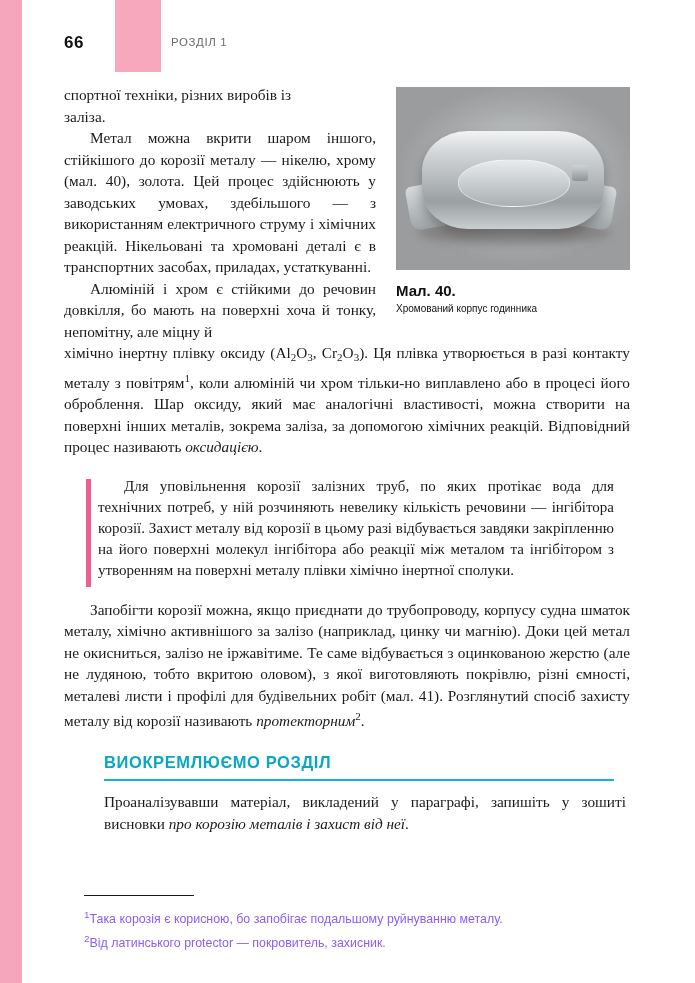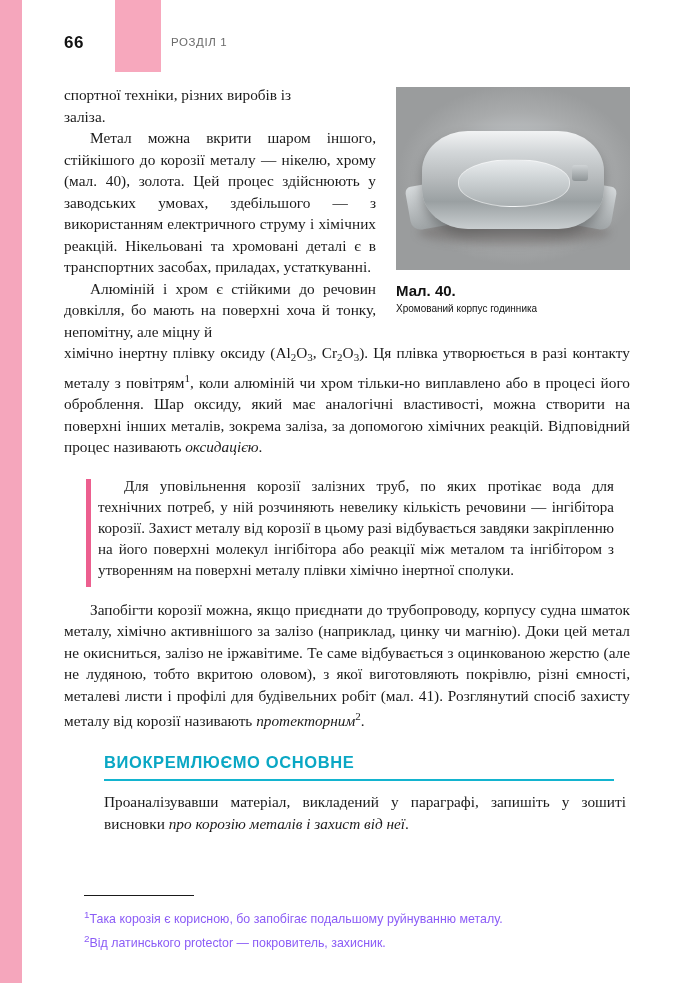--- a/index.html
+++ b/index.html
@@ -307,21 +307,21 @@
     <div class="callout">
       <div class="callout-bar"></div>
       <p class="indent">Для уповільнення корозії залізних труб, по яких протікає вода для технічних потреб, у ній розчиняють невелику кількість речовини — інгібітора корозії. Захист металу від корозії в цьому разі відбувається завдяки закріпленню на його поверхні молекул інгібітора або реакції між металом та інгібітором з утворенням на поверхні металу плівки хімічно інертної сполуки.</p>
     </div>
 
     <p class="indent" style="margin-top:18px;">
       <span>Запобігти корозії можна, якщо приєднати до трубопроводу, корпусу судна шматок металу, хімічно активнішого за залізо (наприклад, цинку чи магнію). Доки цей метал не окисниться, залізо не іржавітиме. Те саме відбувається з оцинкованою жерстю (але не лудяною, тобто вкритою оловом), з якої виготовляють покрівлю, різні ємності, металеві листи і профілі для будівельних робіт (мал. 41). Розглянутий спосіб захисту металу від корозії називають </span><em>протекторним</em><sup>2</sup><span>.</span>
     </p>
 
     <div class="section">
-      <div class="section-title">ВИОКРЕМЛЮЄМО ОСНОВНЕ</div>
+      <div class="section-title">ВИОКРЕМЛЮЄМО РОЗДІЛ</div>
       <div class="section-rule"></div>
       <div class="section-body">
         <p>
           <span>Проаналізувавши матеріал, викладений у параграфі, запишіть у зошиті висновки </span><em>про корозію металів і захист від неї</em><span>.</span>
         </p>
       </div>
     </div>
 
   </div>
 

